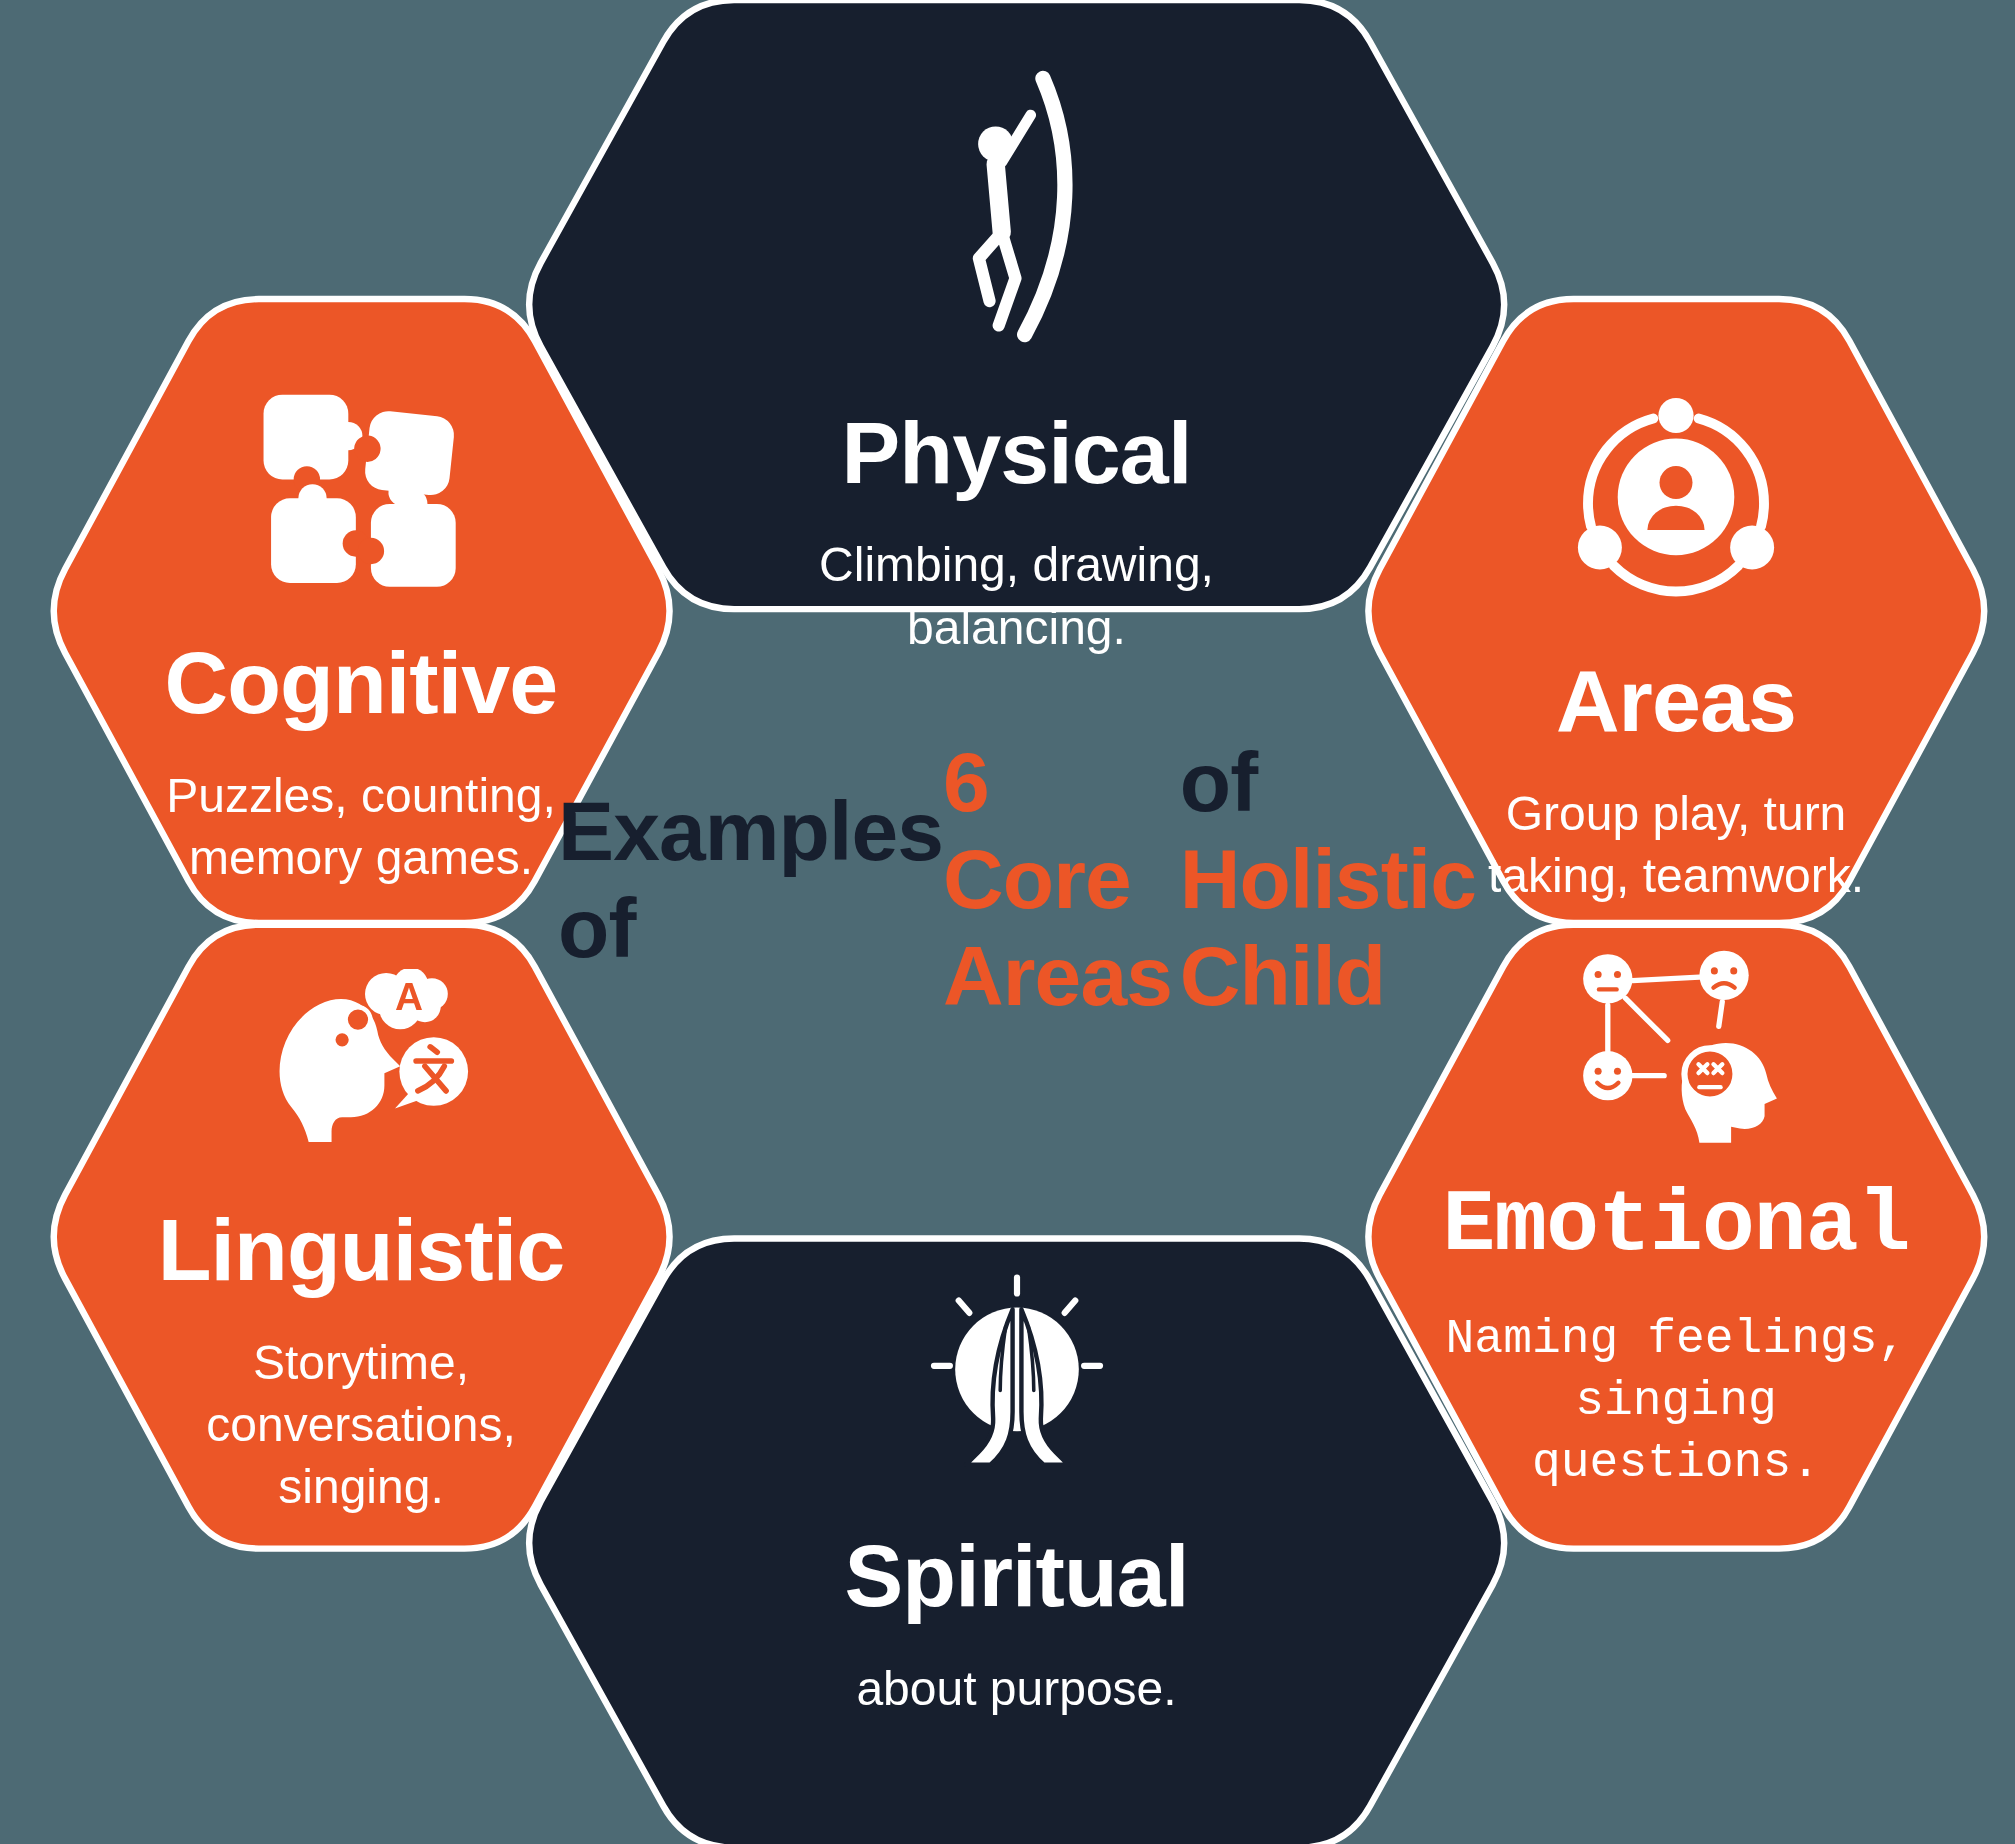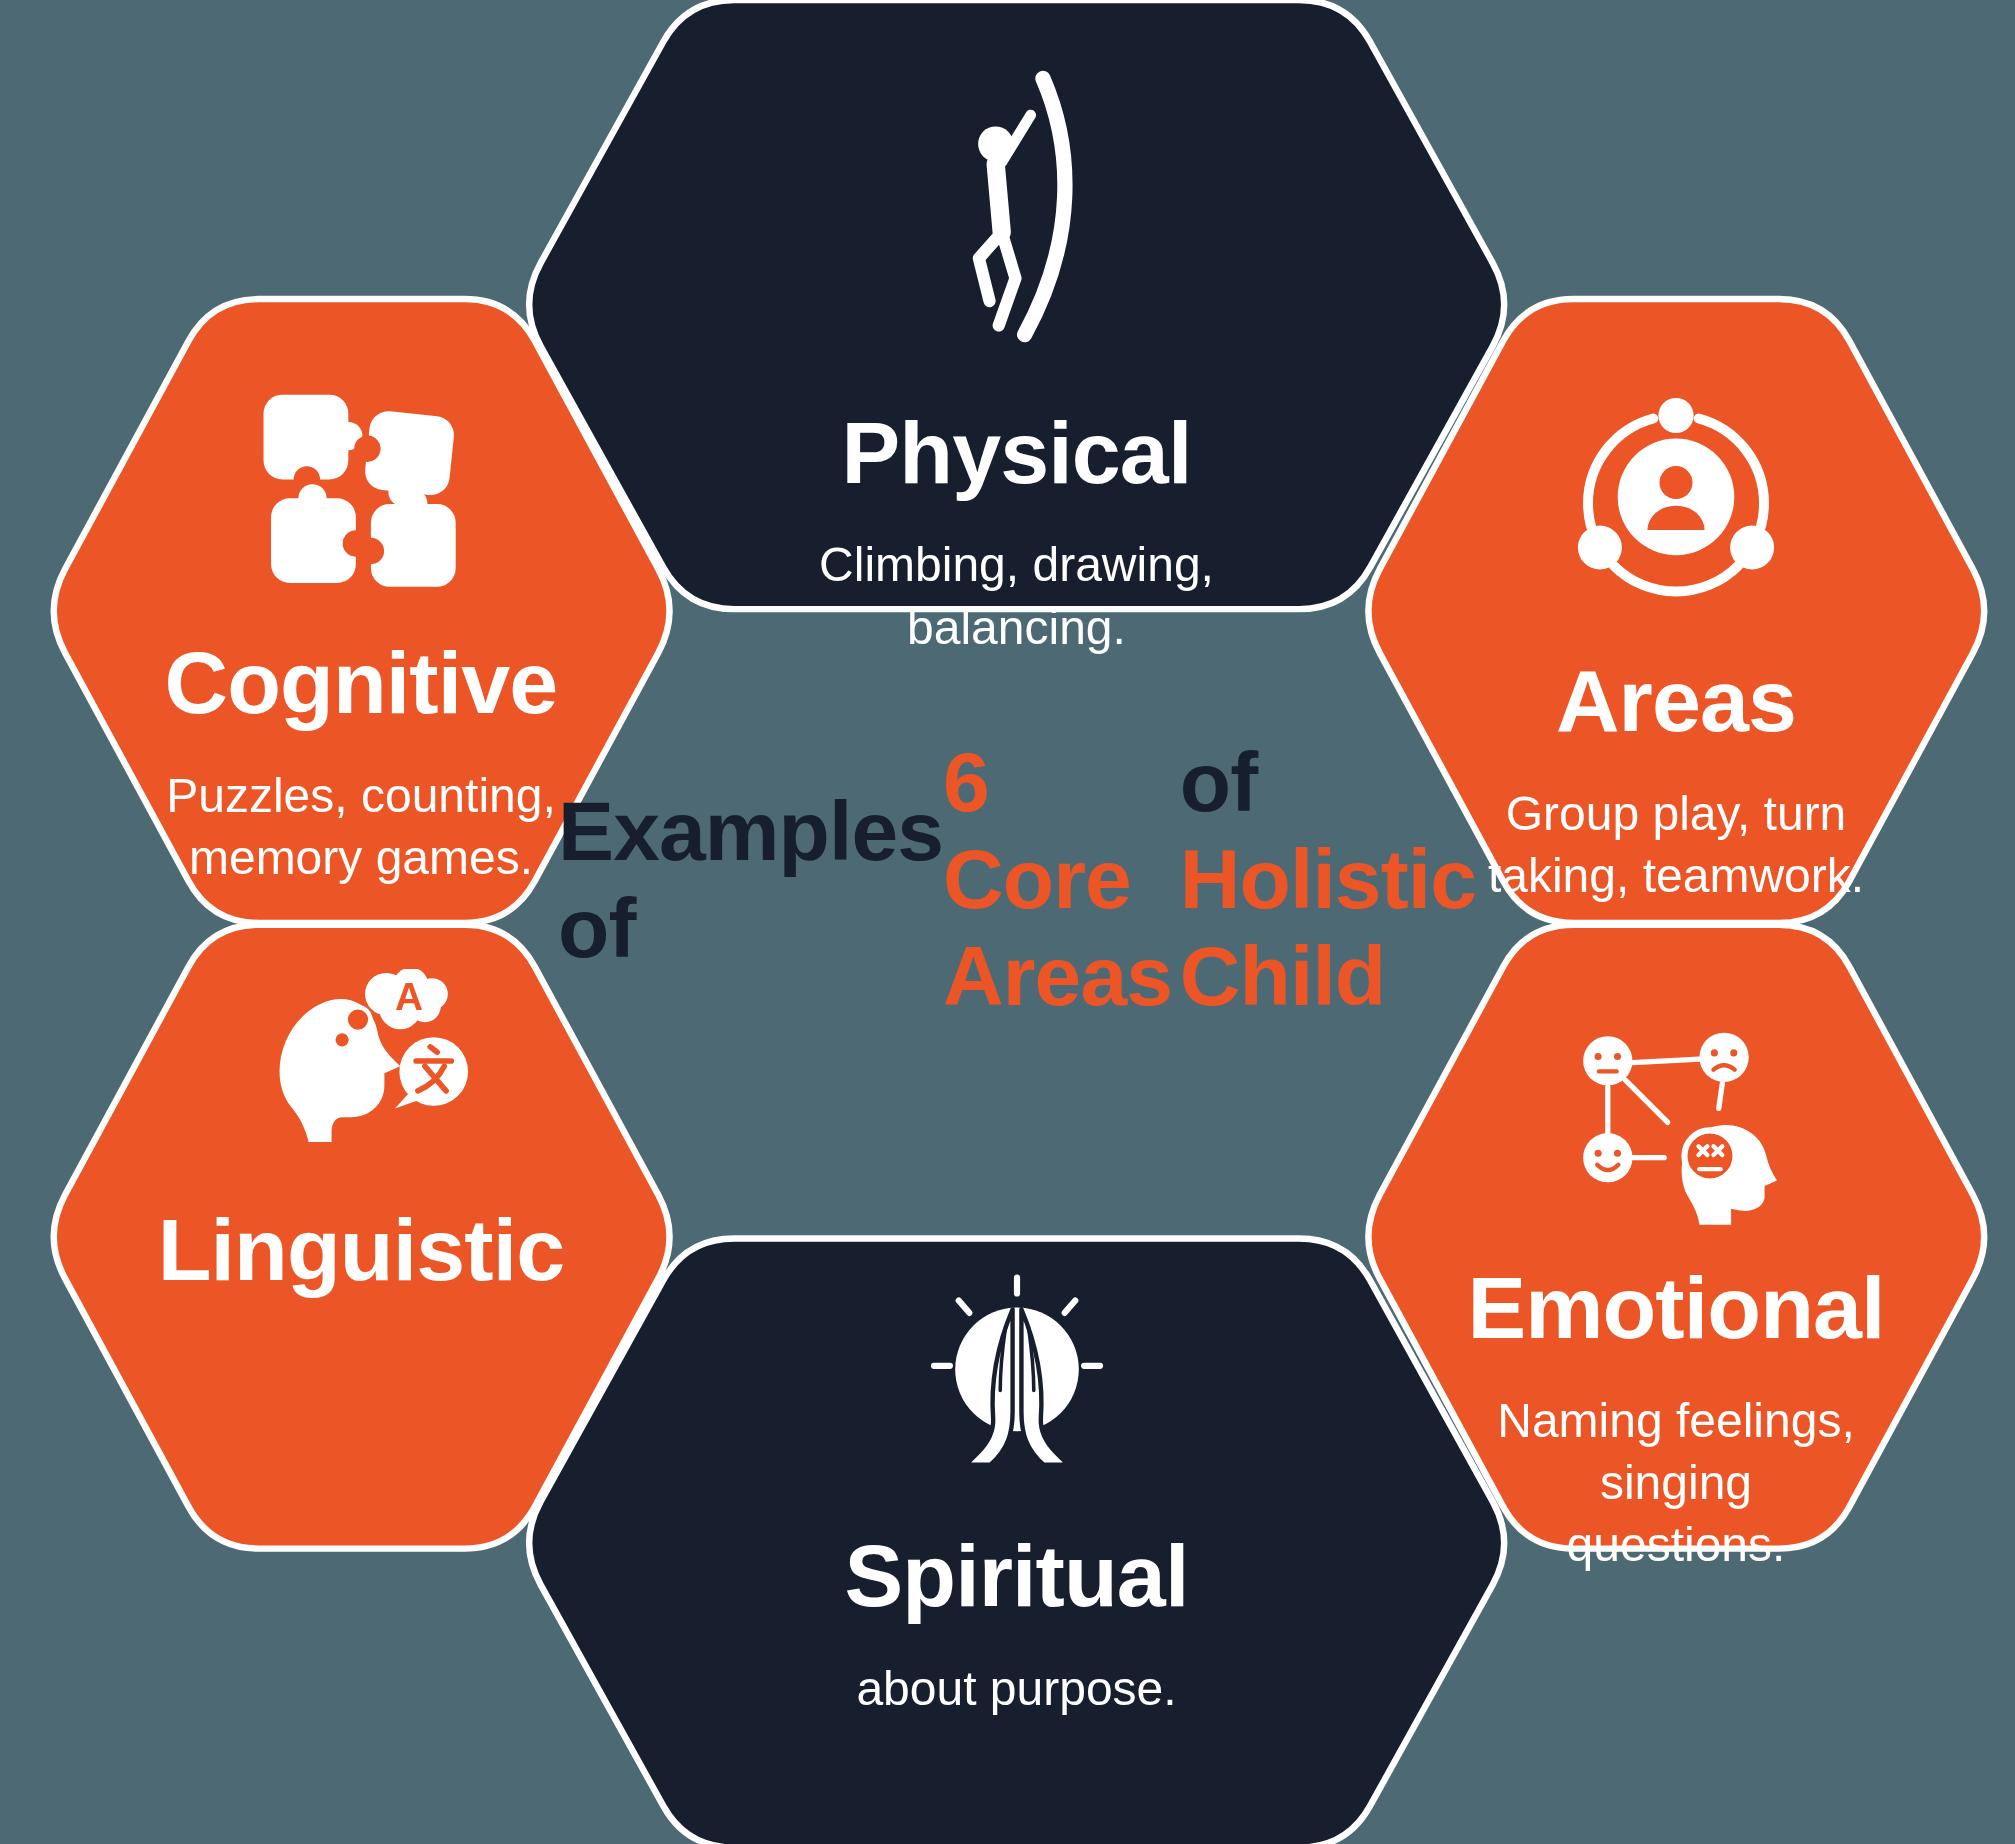--- a/index.html
+++ b/index.html
@@ -14,21 +14,21 @@
   .hex-desc{font-size:48px;line-height:1.3;font-weight:400;margin-top:3.7px;}
   .center-title{position:absolute;left:558px;top:734px;width:918px;display:flex;flex-direction:row;
                 align-items:center;font-weight:800;font-size:84px;line-height:97px;letter-spacing:-0.9px;}
   [data-color="navy"]{color:var(--navy,#171F2E);}
   [data-color="orange"]{color:var(--orange,#EC5627);}
   #content-physical{left:554px;top:69px;width:925px;}
   #content-physical .hex-icon{margin-bottom:32px;}
   #content-cognitive{left:73px;top:389px;width:576px;}
   #content-social{left:1388px;top:389px;width:576px;}
   #content-linguistic{left:73px;top:969px;width:576px;}
-  #content-emotional{left:1388px;top:1027px;width:576px;}
+  #content-emotional{left:1388px;top:945px;width:576px;font-family:Liberation Mono, monospace;}
   #content-spiritual{left:554px;top:1274px;width:925px;}
 </style>
 </head>
 <body>
 
 <div id="viewport">
 
   <svg id="hex-svg" width="2015" height="1844" viewBox="0 0 4392 4020">
       <path d="M1178.4,755.0 Q1128,664 1178.4,573.0 L1445.6,91.0 Q1496,0 1600.0,0.0 L2832.0,0.0 Q2936,0 2986.4,91.0 L3253.6,573.0 Q3304,664 3253.6,755.0 L2986.4,1237.0 Q2936,1328 2832.0,1328.0 L1600.0,1328.0 Q1496,1328 1445.6,1237.0 Z" fill="#171F2E" stroke="#FFFFFF" stroke-width="14" stroke-linejoin="round"></path>
       <path d="M141.5,1423.5 Q92,1332 141.5,1240.5 L410.5,743.5 Q460,652 564.0,652.0 L1012.0,652.0 Q1116,652 1165.5,743.5 L1434.5,1240.5 Q1484,1332 1434.5,1423.5 L1165.5,1920.5 Q1116,2012 1012.0,2012.0 L564.0,2012.0 Q460,2012 410.5,1920.5 Z" fill="#EC5627" stroke="#FFFFFF" stroke-width="14" stroke-linejoin="round"></path>
@@ -117,20 +117,25 @@
       <circle cx="106" cy="58" r="19.5" fill="#fff"></circle>
       <path d="M93,69 L84,79 L98,74 Z" fill="#fff"></path>
       <g fill="none" stroke="var(--hole)" stroke-width="3.2" stroke-linecap="round">
         <path d="M104,44 L108,47"></path>
         <path d="M96,52 L116,52"></path>
         <path d="M101,55 L113,69"></path>
         <path d="M112,55 C109,61 104,66 97,69"></path>
       </g>
     </svg>
     <div class="hex-title">Linguistic</div>
+    <div class="hex-desc">
+      <div>Storytime,</div>
+      <div>conversations,</div>
+      <div>singing.</div>
+    </div>
   </div>
 
   <div class="hex-content" id="content-emotional" data-theme="orange">
     <svg class="hex-icon" width="229" height="198" viewBox="0 0 130 112">
       <g stroke="#fff" stroke-width="3" stroke-linecap="round">
         <path d="M40,20 L78,18"></path>
           <path d="M26,34 L26,60"></path>
           <path d="M36,30 L60,54"></path>
         <path d="M40,74 L58,74"></path>
           <path d="M91,32 L89,46"></path>

